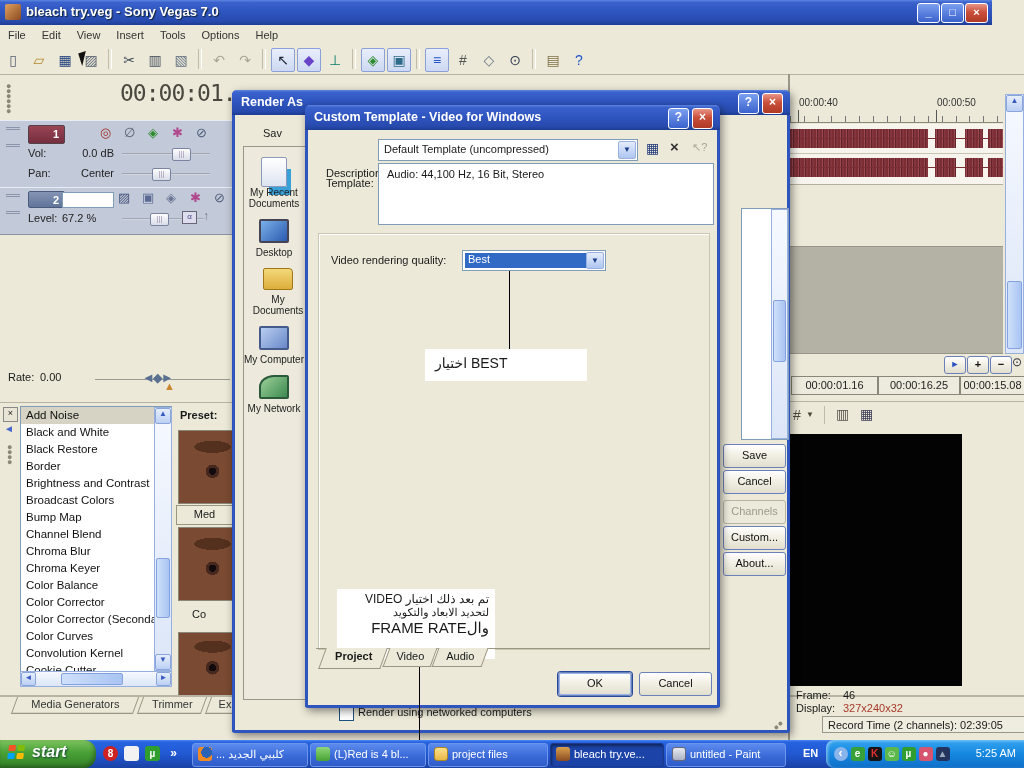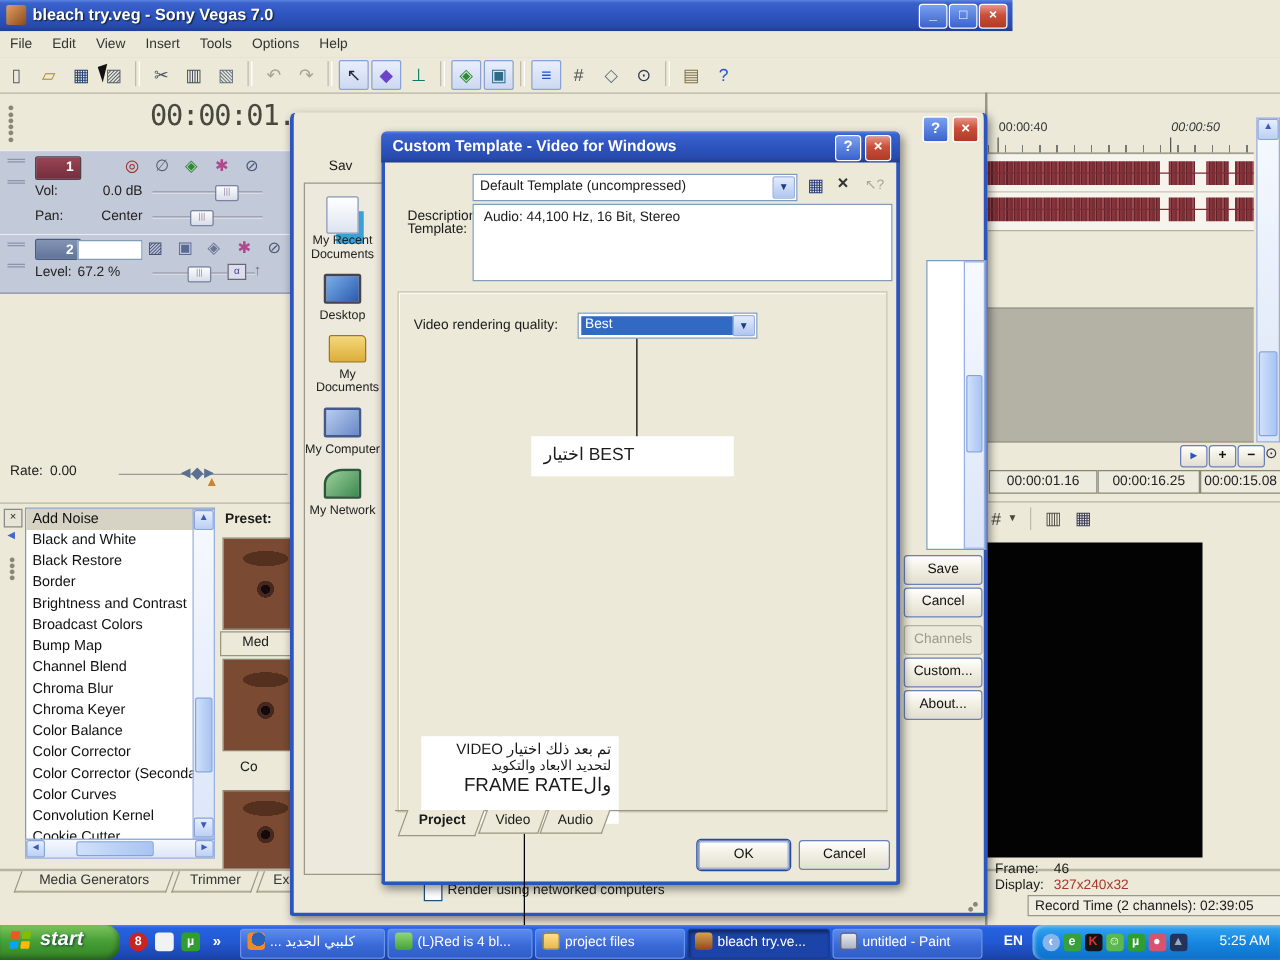--- a/index.html
+++ b/index.html
@@ -2,21 +2,21 @@
 <html><head>
 <meta charset="utf-8">
 <style>
   html,body{margin:0;padding:0;background:#444;}
   #root{position:relative;width:1024px;height:768px;overflow:hidden;
         font-family:"Liberation Sans",sans-serif;font-size:11px;color:#1a1a1a;
         background:#ece9d8;}
   .abs{position:absolute;}
   
   .lunagrad{background:linear-gradient(180deg,#5c84e0 0%,#3a62cc 10%,#2f55c0 45%,#274aad 85%,#1e3c93 100%);}
-  #main-titlebar{left:0;top:0;width:810px;height:25px;color:#fff;font-weight:bold;font-size:13px;}
+  #main-titlebar{left:0;top:0;width:992px;height:25px;color:#fff;font-weight:bold;font-size:13px;}
   .winbtn{width:21px;height:18px;top:3px;border:1px solid #fff;border-radius:3px;color:#fff;
           text-align:center;line-height:16px;font-size:11px;
           background:linear-gradient(180deg,#7ba0f0,#3a62cc);}
   .winbtn.close{background:linear-gradient(180deg,#e89688,#c94f3a 45%,#b03a26);}
   
   #menubar{left:0;top:25px;width:1024px;height:21px;background:#ece9d8;border-bottom:1px solid #d4d0c0;}
   .menu-item{display:inline-block;padding:0 8px;line-height:21px;color:#333;}
   #toolbar{left:0;top:46px;width:1024px;height:28px;background:#ece9d8;border-bottom:1px solid #b8b4a4;}
   .tb-btn{display:inline-block;width:22px;height:22px;margin:2px 1px;text-align:center;line-height:22px;
           font-size:14px;border:1px solid transparent;border-radius:2px;vertical-align:top;}
@@ -219,21 +219,21 @@
   <div class="wtab" style="left:140px;width:62px;">
       <span>Trimmer</span>
     </div>
   <div class="wtab" style="left:208px;width:46px;">
       <span>Explo</span>
     </div>
 
   <div class="abs" style="left:788px;top:74px;width:2px;height:666px;background:#9a968a;"></div>
   <div class="abs" style="left:790px;top:94px;width:213px;height:28px;border-bottom:1px solid #8a8678;">
     <span class="abs" style="left:9px;top:3px;font-size:10px;color:#333;">00:00:40</span>
-    <span class="abs" style="left:147px;top:3px;font-size:10px;color:#333;font-style:italic;">00:00:50</span>
+    <span class="abs" style="left:147px;top:3px;font-size:10px;color:#333;">00:00:50</span>
     <div class="abs" style="left:0;bottom:0;width:213px;height:6px;background:repeating-linear-gradient(90deg,#777 0 1px,transparent 1px 13.8px);"></div>
     <div class="abs" style="left:8px;bottom:0;width:1px;height:12px;background:#555;"></div>
     <div class="abs" style="left:146px;bottom:0;width:1px;height:12px;background:#555;"></div>
   </div>
   <div class="abs" id="wave-lane">
     <div class="wavech" style="top:2px;">
       <div class="wave"></div>
       <div class="wavegap" style="left:138px;width:7px;"></div>
         <div class="wavegap" style="left:166px;width:9px;"></div>
         <div class="wavegap" style="left:193px;width:5px;"></div>
@@ -268,20 +268,21 @@
   <span class="abs" style="left:836px;top:406px;font-size:14px;color:#55524a;">▥</span>
   <span class="abs" style="left:860px;top:406px;font-size:14px;color:#3a3a55;">▦</span>
   <div class="abs" style="left:790px;top:434px;width:172px;height:252px;background:#030303;"></div>
   <span class="abs" style="left:796px;top:689px;">Frame:</span>
   <span class="abs" style="left:843px;top:689px;">46</span>
   <span class="abs" style="left:796px;top:702px;">Display:</span>
   <span class="abs" style="left:843px;top:702px;color:#a8382a;">327x240x32</span>
   <div class="abs" style="left:790px;top:716px;width:234px;height:17px;border:1px solid #9a968a;background:#efece0;line-height:16px;padding-left:5px;box-sizing:border-box;margin-left:32px;">Record Time (2 channels): 02:39:05</div>
 
   <div class="abs dialog" style="left:232px;top:90px;width:552px;height:640px;z-index:10;">
+    <div class="dtitle lunagrad"><span>Render As</span></div>
     <div class="dbtn" style="right:28px;">?</div>
     <div class="dbtn close" style="right:4px;">×</div>
     <span class="abs" style="left:28px;top:37px;">Sav</span>
     <div class="abs" id="places-bar" style="left:8px;top:56px;width:64px;height:552px;background:#ede9dc;border:1px solid #9a968a;overflow:hidden;">
         <div style="width: 60px; margin: 10px 0px 2px; text-align: center;">
           <div style="width: 24px; height: 28px; margin: 0px auto; background: linear-gradient(rgb(255, 255, 255), rgb(221, 228, 240)); border: 1px solid rgb(136, 153, 187); border-radius: 2px; box-shadow: rgb(58, 160, 216) 6px 10px 0px -2px;"></div>
           <div style="font-size: 10px; color: rgb(34, 34, 34); line-height: 11px; max-height: 22px; overflow: hidden;">My Recent Documents</div>
         </div>
         <div style="width: 60px; margin: 10px 0px 2px; text-align: center;">
           <div style="width: 26px; height: 20px; margin: 4px auto; background: linear-gradient(135deg, rgb(122, 176, 232), rgb(42, 90, 176)); border: 2px solid rgb(68, 68, 85); border-radius: 2px;"></div>

